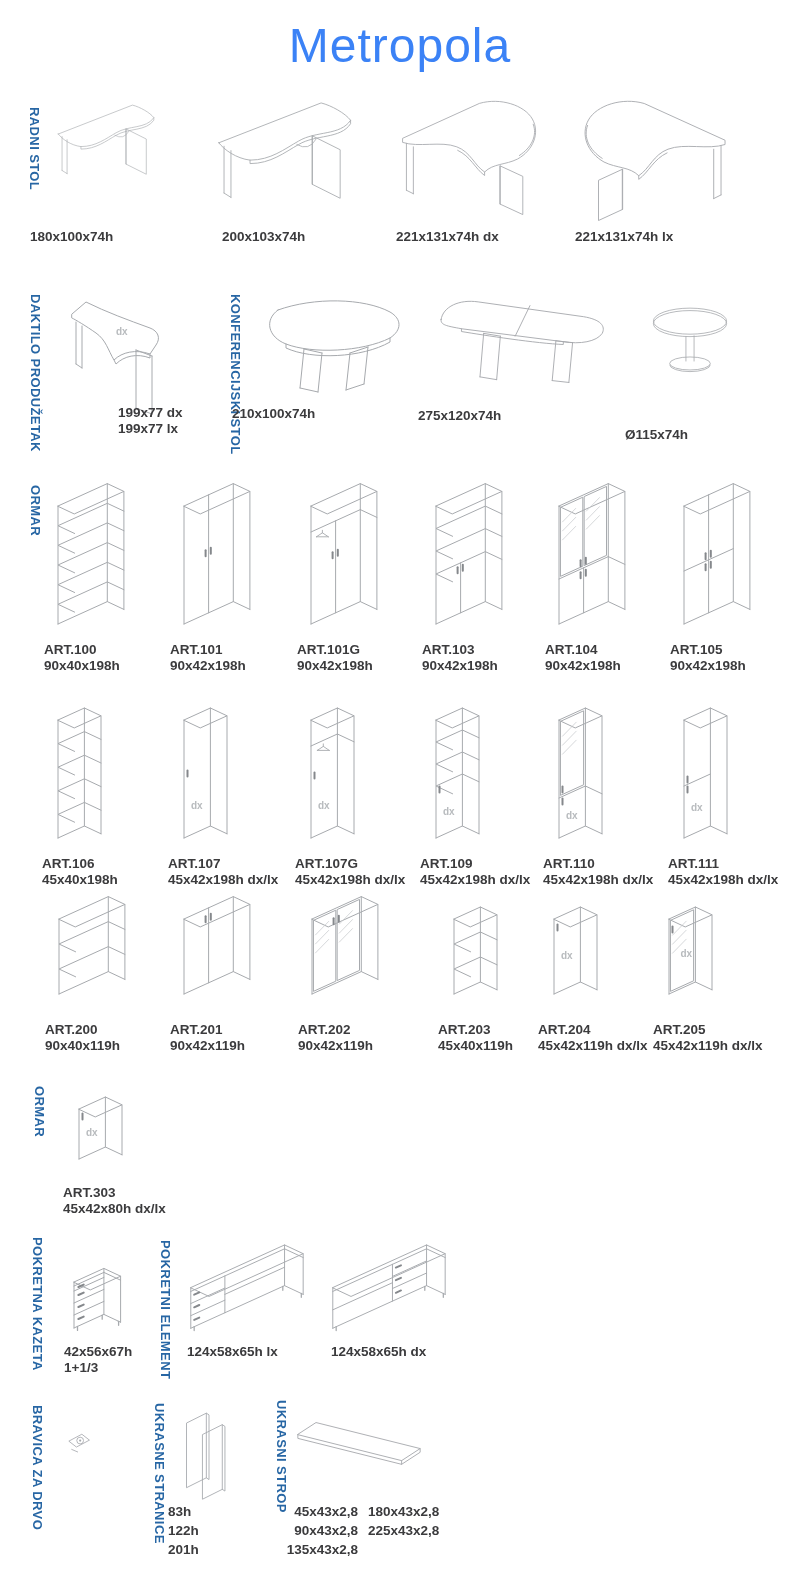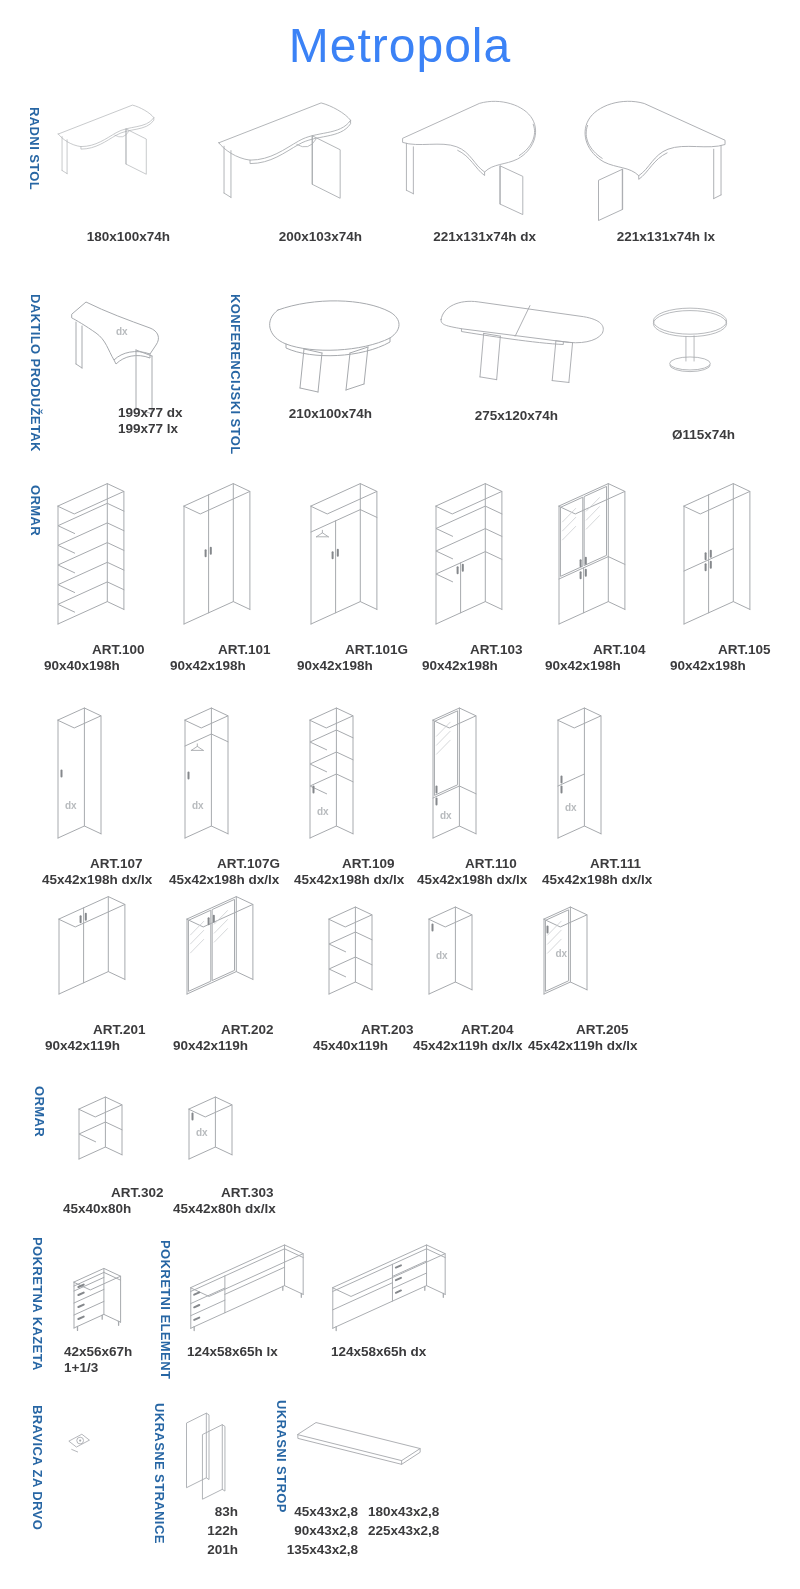--- a/index.html
+++ b/index.html
@@ -3,26 +3,26 @@
 <meta charset="utf-8">
 <style>
   html,body{margin:0;padding:0;background:#fff;}
   .page{position:relative;width:800px;height:1589px;background:#fff;overflow:hidden;
         font-family:"Liberation Sans",sans-serif;}
   .title{position:absolute;top:18px;left:0;width:100%;text-align:center;
          font-size:48px;color:#3b82f6;letter-spacing:1px;font-weight:400;}
   .vlabel{position:absolute;writing-mode:vertical-rl;font-size:13px;font-weight:700;
           color:#2766a4;letter-spacing:.4px;white-space:nowrap;}
   .cap{position:absolute;font-size:13.5px;font-weight:600;color:#3b3b3d;line-height:16px;}
-  .center{text-align:right;}
+  .center{text-align:left;}
   .right{text-align:right;}
   .lh19{line-height:19px;}
   .row{position:absolute;display:flex;align-items:flex-start;}
   .cell{flex:0 0 auto;}
-  .art{margin-top:8px;font-size:13.5px;font-weight:600;color:#3b3b3d;line-height:15.5px;margin-left:48px;}
+  .art{margin-top:8px;font-size:13.5px;font-weight:600;color:#3b3b3d;line-height:15.5px;}
   .dims{font-size:13.5px;font-weight:700;color:#3b3b3d;line-height:15.5px;}
   .abs{position:absolute;}
   .draw svg{display:block;}
 </style>
 </head>
 <body>
 
 <div class="page">
 
   <div class="title">Metropola</div>
@@ -240,20 +240,37 @@
             <path d="M35.6,88.2L35.6,82.2" fill="none" stroke="#85888c" stroke-width="2" stroke-linecap="round" stroke-linejoin="round"></path>
             <path d="M40.8,85.8L40.8,79.8" fill="none" stroke="#85888c" stroke-width="2" stroke-linecap="round" stroke-linejoin="round"></path>
           </svg>
         </div>
       <div class="art">ART.105</div>
       <div class="dims">90x42x198h</div>
     </div>
   </div>
 
   <div class="row" style="left:42px;top:696px">
+    <div class="cell" style="width:126px">
+      <div class="draw">
+          <svg width="100" height="152" viewBox="0 0 100 152" font-family="Liberation Sans, sans-serif">
+            <path d="M16,142L42.4,130L59,137.8" fill="none" stroke="#a7aaae" stroke-width="1" stroke-linecap="round" stroke-linejoin="round"></path>
+            <path d="M16,142L16,24" fill="none" stroke="#a7aaae" stroke-width="1" stroke-linecap="round" stroke-linejoin="round"></path>
+            <path d="M42.4,130L42.4,12" fill="none" stroke="#a7aaae" stroke-width="1" stroke-linecap="round" stroke-linejoin="round"></path>
+            <path d="M59,137.8L59,19.8" fill="none" stroke="#a7aaae" stroke-width="1" stroke-linecap="round" stroke-linejoin="round"></path>
+            <path d="M16,24L42.4,12L59,19.8L32.6,31.8Z" fill="none" stroke="#a7aaae" stroke-width="1" stroke-linecap="round" stroke-linejoin="round"></path>
+            <path d="M32.6,126.2L16,118.4L42.4,106.4L59,114.2" fill="none" stroke="#a7aaae" stroke-width="1" stroke-linecap="round" stroke-linejoin="round"></path>
+            <path d="M32.6,102.6L16,94.8L42.4,82.8L59,90.6" fill="none" stroke="#a7aaae" stroke-width="1" stroke-linecap="round" stroke-linejoin="round"></path>
+            <path d="M32.6,79L16,71.2L42.4,59.2L59,67" fill="none" stroke="#a7aaae" stroke-width="1" stroke-linecap="round" stroke-linejoin="round"></path>
+            <path d="M32.6,55.4L16,47.6L42.4,35.6L59,43.4" fill="none" stroke="#a7aaae" stroke-width="1" stroke-linecap="round" stroke-linejoin="round"></path>
+          </svg>
+        </div>
+      <div class="art">ART.106</div>
+      <div class="dims">45x40x198h</div>
+    </div>
     <div class="cell" style="width:127px">
       <div class="draw">
           <svg width="100" height="152" viewBox="0 0 100 152" font-family="Liberation Sans, sans-serif">
             <path d="M16,142L42.4,130L59,137.8" fill="none" stroke="#a7aaae" stroke-width="1" stroke-linecap="round" stroke-linejoin="round"></path>
             <path d="M16,142L16,24" fill="none" stroke="#a7aaae" stroke-width="1" stroke-linecap="round" stroke-linejoin="round"></path>
             <path d="M42.4,130L42.4,12" fill="none" stroke="#a7aaae" stroke-width="1" stroke-linecap="round" stroke-linejoin="round"></path>
             <path d="M59,137.8L59,19.8" fill="none" stroke="#a7aaae" stroke-width="1" stroke-linecap="round" stroke-linejoin="round"></path>
             <path d="M16,24L42.4,12L59,19.8L32.6,31.8Z" fill="none" stroke="#a7aaae" stroke-width="1" stroke-linecap="round" stroke-linejoin="round"></path>
             <path d="M19.5,80.4L19.5,74.4" fill="none" stroke="#85888c" stroke-width="2" stroke-linecap="round" stroke-linejoin="round"></path>
             <text x="23" y="112.8" fill="#b8bbbe" font-size="10" font-weight="600">dx</text>
@@ -333,20 +350,35 @@
             <path d="M19.5,96.4L19.5,90.4" fill="none" stroke="#85888c" stroke-width="2" stroke-linecap="round" stroke-linejoin="round"></path>
             <text x="23" y="114.8" fill="#b8bbbe" font-size="10" font-weight="600">dx</text>
           </svg>
         </div>
       <div class="art">ART.111</div>
       <div class="dims">45x42x198h dx/lx</div>
     </div>
   </div>
 
   <div class="row" style="left:45px;top:896px">
+    <div class="cell" style="width:125px">
+      <div class="draw">
+          <svg width="100" height="118" viewBox="0 0 100 118" font-family="Liberation Sans, sans-serif">
+            <path d="M14,98L63.3,75.6L79.9,83.4" fill="none" stroke="#a7aaae" stroke-width="1" stroke-linecap="round" stroke-linejoin="round"></path>
+            <path d="M14,98L14,23" fill="none" stroke="#a7aaae" stroke-width="1" stroke-linecap="round" stroke-linejoin="round"></path>
+            <path d="M63.3,75.6L63.3,0.6" fill="none" stroke="#a7aaae" stroke-width="1" stroke-linecap="round" stroke-linejoin="round"></path>
+            <path d="M79.9,83.4L79.9,8.4" fill="none" stroke="#a7aaae" stroke-width="1" stroke-linecap="round" stroke-linejoin="round"></path>
+            <path d="M14,23L63.3,0.6L79.9,8.4L30.6,30.8Z" fill="none" stroke="#a7aaae" stroke-width="1" stroke-linecap="round" stroke-linejoin="round"></path>
+            <path d="M30.6,80.8L14,73L63.3,50.6L79.9,58.4" fill="none" stroke="#a7aaae" stroke-width="1" stroke-linecap="round" stroke-linejoin="round"></path>
+            <path d="M30.6,55.8L14,48L63.3,25.6L79.9,33.4" fill="none" stroke="#a7aaae" stroke-width="1" stroke-linecap="round" stroke-linejoin="round"></path>
+          </svg>
+        </div>
+      <div class="art">ART.200</div>
+      <div class="dims">90x40x119h</div>
+    </div>
     <div class="cell" style="width:128px">
       <div class="draw">
           <svg width="100" height="118" viewBox="0 0 100 118" font-family="Liberation Sans, sans-serif">
             <path d="M14,98L63.3,75.6L79.9,83.4" fill="none" stroke="#a7aaae" stroke-width="1" stroke-linecap="round" stroke-linejoin="round"></path>
             <path d="M14,98L14,23" fill="none" stroke="#a7aaae" stroke-width="1" stroke-linecap="round" stroke-linejoin="round"></path>
             <path d="M63.3,75.6L63.3,0.6" fill="none" stroke="#a7aaae" stroke-width="1" stroke-linecap="round" stroke-linejoin="round"></path>
             <path d="M79.9,83.4L79.9,8.4" fill="none" stroke="#a7aaae" stroke-width="1" stroke-linecap="round" stroke-linejoin="round"></path>
             <path d="M14,23L63.3,0.6L79.9,8.4L30.6,30.8Z" fill="none" stroke="#a7aaae" stroke-width="1" stroke-linecap="round" stroke-linejoin="round"></path>
             <path d="M38.6,86.8L38.6,11.8" fill="none" stroke="#a7aaae" stroke-width="1" stroke-linecap="round" stroke-linejoin="round"></path>
             <path d="M35.6,26.2L35.6,20.2" fill="none" stroke="#85888c" stroke-width="2" stroke-linecap="round" stroke-linejoin="round"></path>
@@ -424,34 +456,20 @@
             <path d="M19.5,36.4L19.5,30.4" fill="none" stroke="#85888c" stroke-width="2" stroke-linecap="round" stroke-linejoin="round"></path>
             <text x="27.4" y="60.8" fill="#b8bbbe" font-size="10" font-weight="600">dx</text>
           </svg>
         </div>
       <div class="art">ART.205</div>
       <div class="dims">45x42x119h dx/lx</div>
     </div>
   </div>
 
   <div class="row" style="left:63px;top:1085px">
-    <div class="cell" style="width:110px">
-      <div class="draw">
-          <svg width="100" height="92" viewBox="0 0 100 92" font-family="Liberation Sans, sans-serif">
-            <path d="M16,74L42.4,62L59,69.8" fill="none" stroke="#a7aaae" stroke-width="1" stroke-linecap="round" stroke-linejoin="round"></path>
-            <path d="M16,74L16,24" fill="none" stroke="#a7aaae" stroke-width="1" stroke-linecap="round" stroke-linejoin="round"></path>
-            <path d="M42.4,62L42.4,12" fill="none" stroke="#a7aaae" stroke-width="1" stroke-linecap="round" stroke-linejoin="round"></path>
-            <path d="M59,69.8L59,19.8" fill="none" stroke="#a7aaae" stroke-width="1" stroke-linecap="round" stroke-linejoin="round"></path>
-            <path d="M16,24L42.4,12L59,19.8L32.6,31.8Z" fill="none" stroke="#a7aaae" stroke-width="1" stroke-linecap="round" stroke-linejoin="round"></path>
-            <path d="M32.6,56.8L16,49L42.4,37L59,44.8" fill="none" stroke="#a7aaae" stroke-width="1" stroke-linecap="round" stroke-linejoin="round"></path>
-          </svg>
-        </div>
-      <div class="art">ART.302</div>
-      <div class="dims">45x40x80h</div>
-    </div>
     <div class="cell" style="width:130px">
       <div class="draw">
           <svg width="100" height="92" viewBox="0 0 100 92" font-family="Liberation Sans, sans-serif">
             <path d="M16,74L42.4,62L59,69.8" fill="none" stroke="#a7aaae" stroke-width="1" stroke-linecap="round" stroke-linejoin="round"></path>
             <path d="M16,74L16,24" fill="none" stroke="#a7aaae" stroke-width="1" stroke-linecap="round" stroke-linejoin="round"></path>
             <path d="M42.4,62L42.4,12" fill="none" stroke="#a7aaae" stroke-width="1" stroke-linecap="round" stroke-linejoin="round"></path>
             <path d="M59,69.8L59,19.8" fill="none" stroke="#a7aaae" stroke-width="1" stroke-linecap="round" stroke-linejoin="round"></path>
             <path d="M16,24L42.4,12L59,19.8L32.6,31.8Z" fill="none" stroke="#a7aaae" stroke-width="1" stroke-linecap="round" stroke-linejoin="round"></path>
             <path d="M19.5,34.4L19.5,28.4" fill="none" stroke="#85888c" stroke-width="2" stroke-linecap="round" stroke-linejoin="round"></path>
             <text x="23" y="50.8" fill="#b8bbbe" font-size="10" font-weight="600">dx</text>

